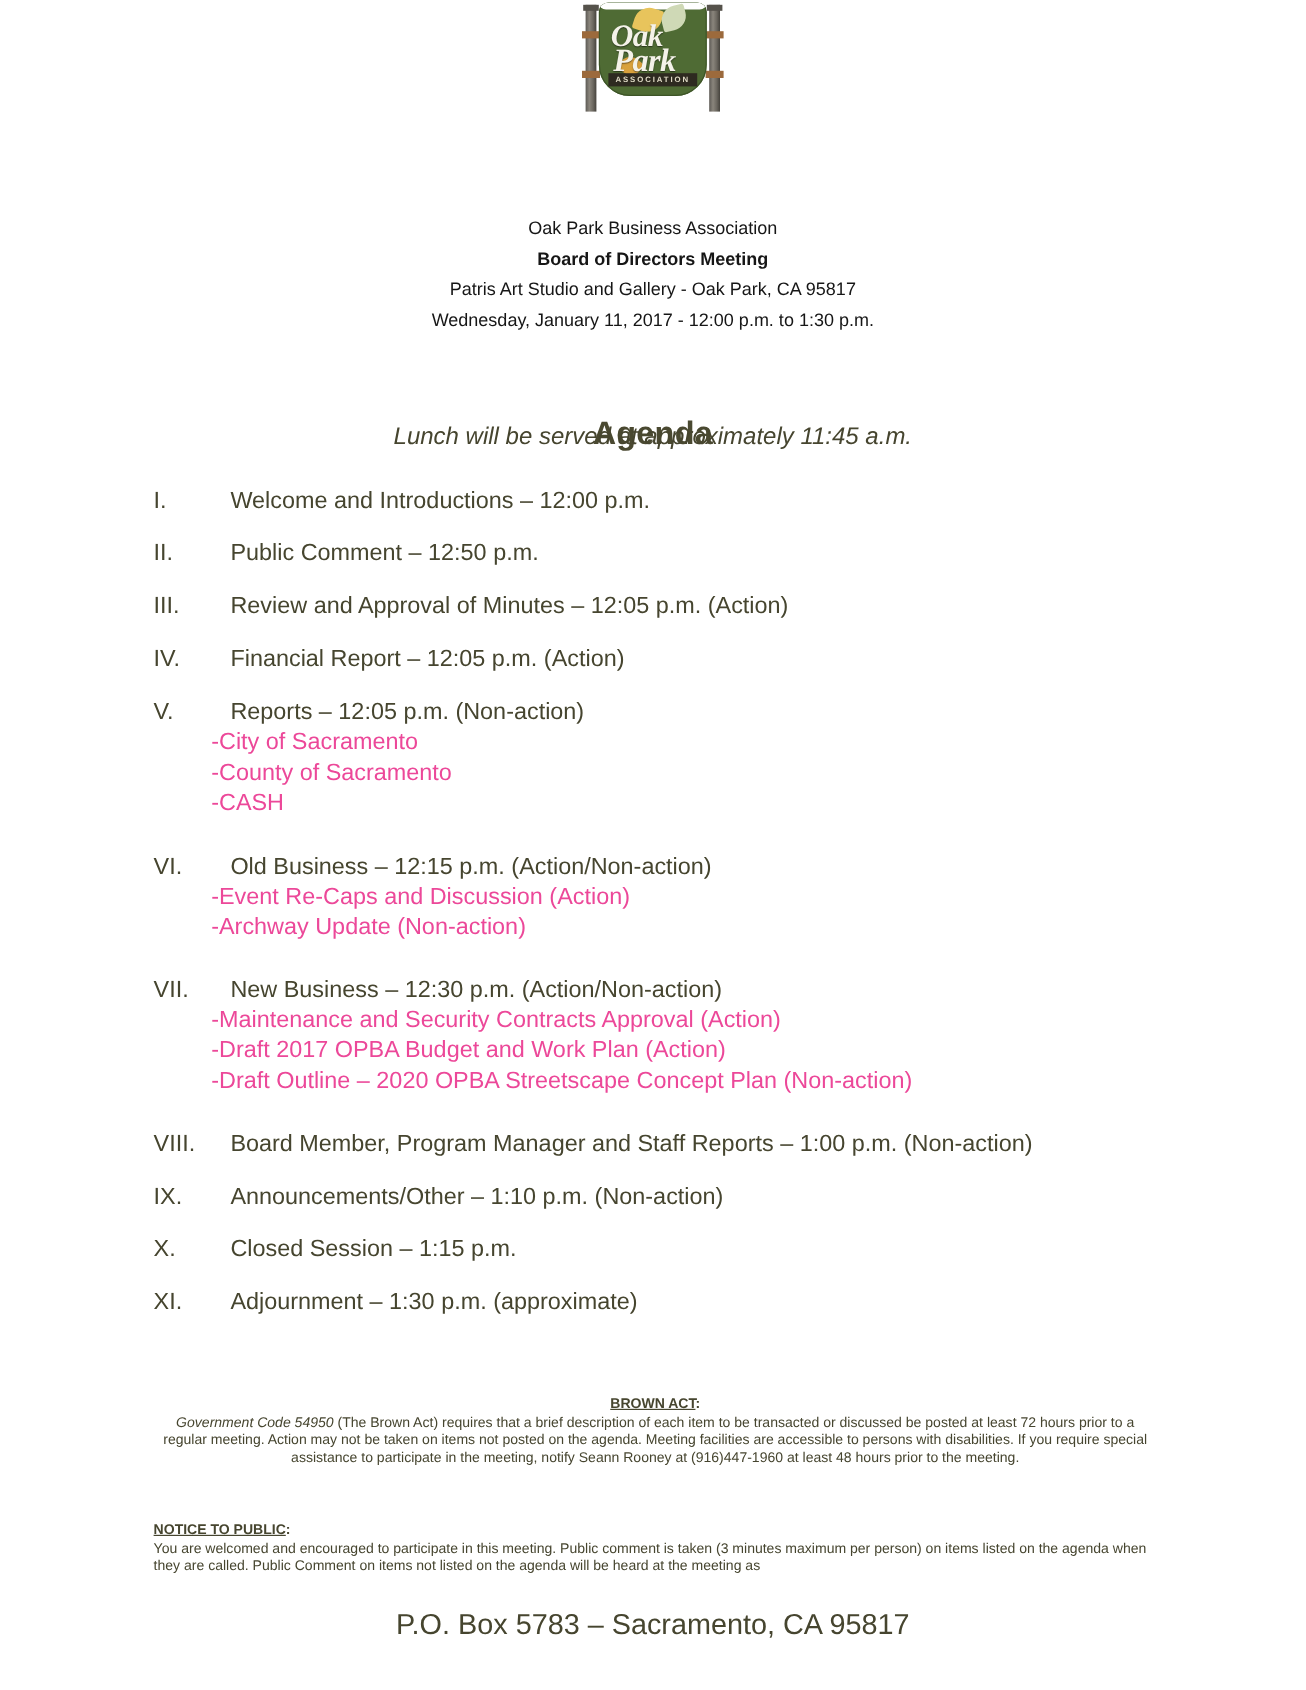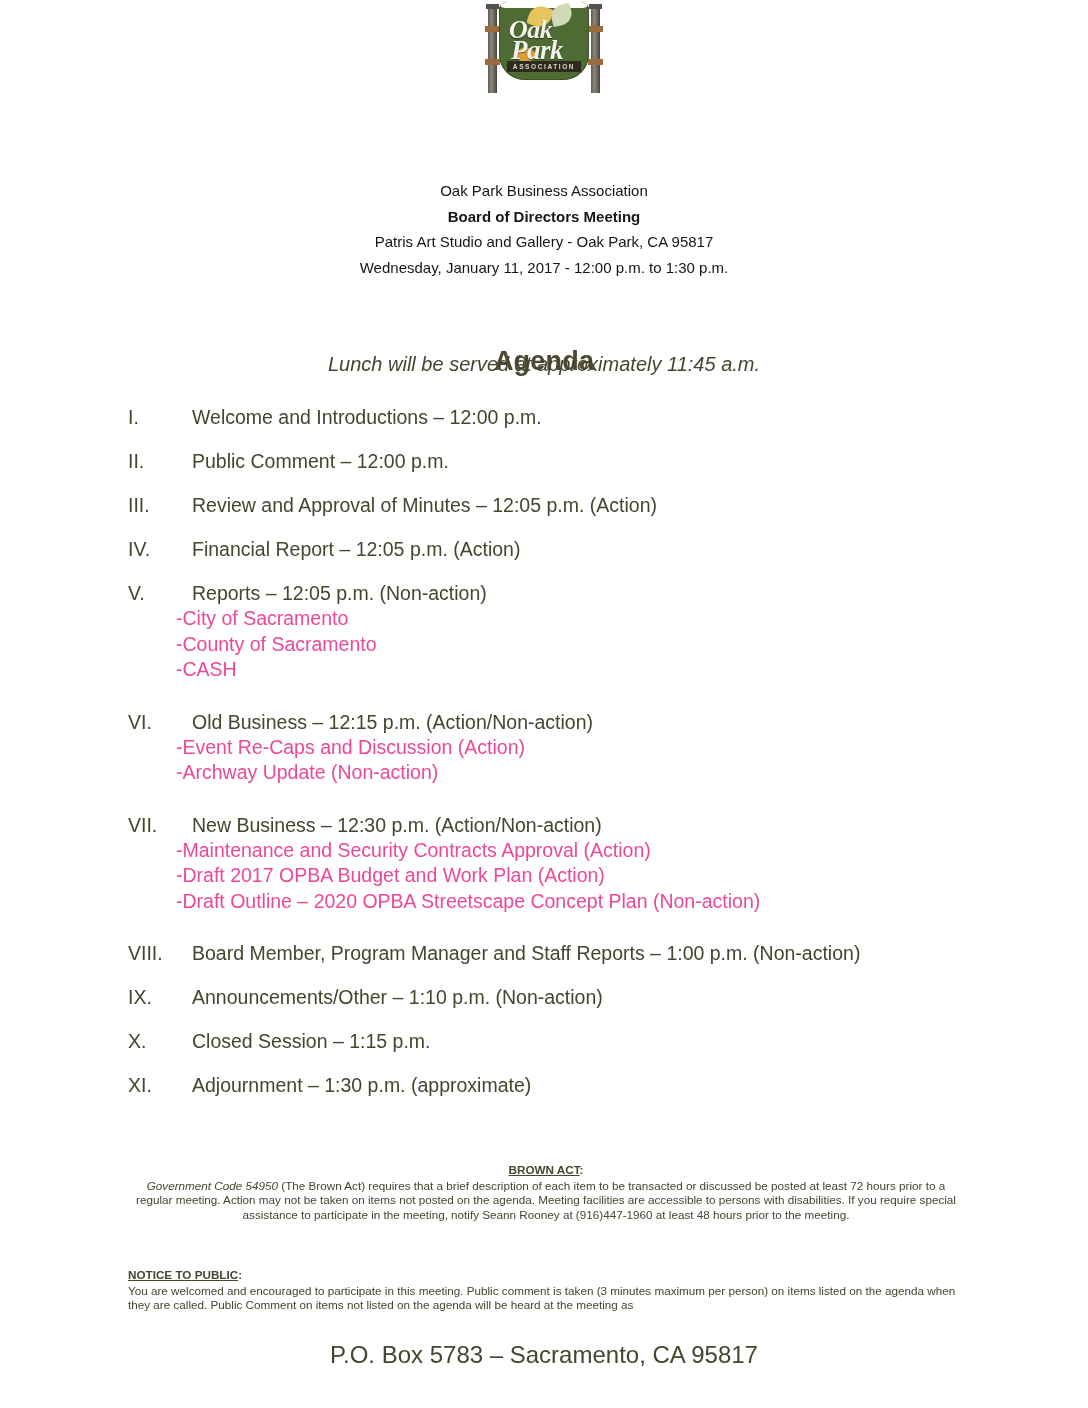--- a/index.html
+++ b/index.html
@@ -264,21 +264,21 @@
 <div class="agenda-title">Agenda</div>
 <div class="agenda-sub">Lunch will be served at approximately 11:45 a.m.</div>
 
 <div class="agenda-list" id="agenda-list">
     <div class="item">
       <div class="num">I.</div>
       <div class="body">Welcome and Introductions – 12:00 p.m.</div>
     </div>
     <div class="item">
       <div class="num">II.</div>
-      <div class="body">Public Comment – 12:00 p.m.</div>
+      <div class="body">Public Comment – 12:50 p.m.</div>
     </div>
     <div class="item">
       <div class="num">III.</div>
       <div class="body">Review and Approval of Minutes – 12:05 p.m. (Action)</div>
     </div>
     <div class="item">
       <div class="num">IV.</div>
       <div class="body">Financial Report – 12:05 p.m. (Action)</div>
     </div>
     <div class="item gap">

